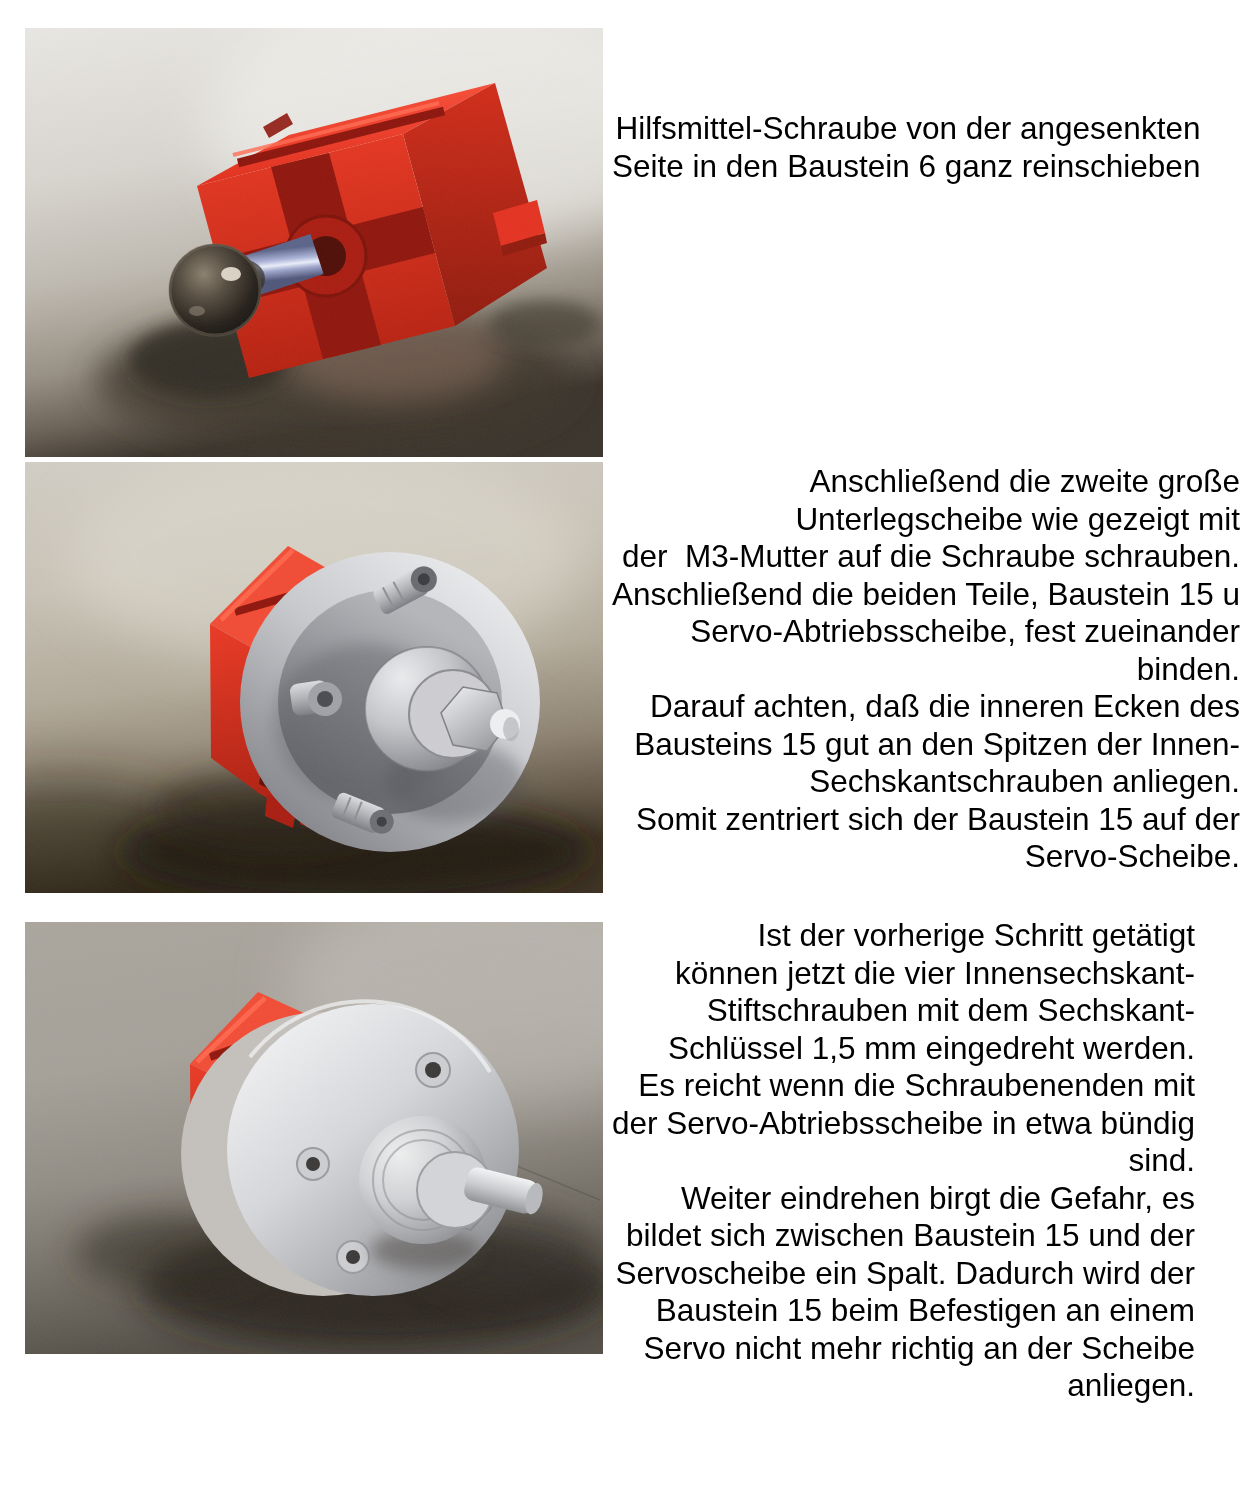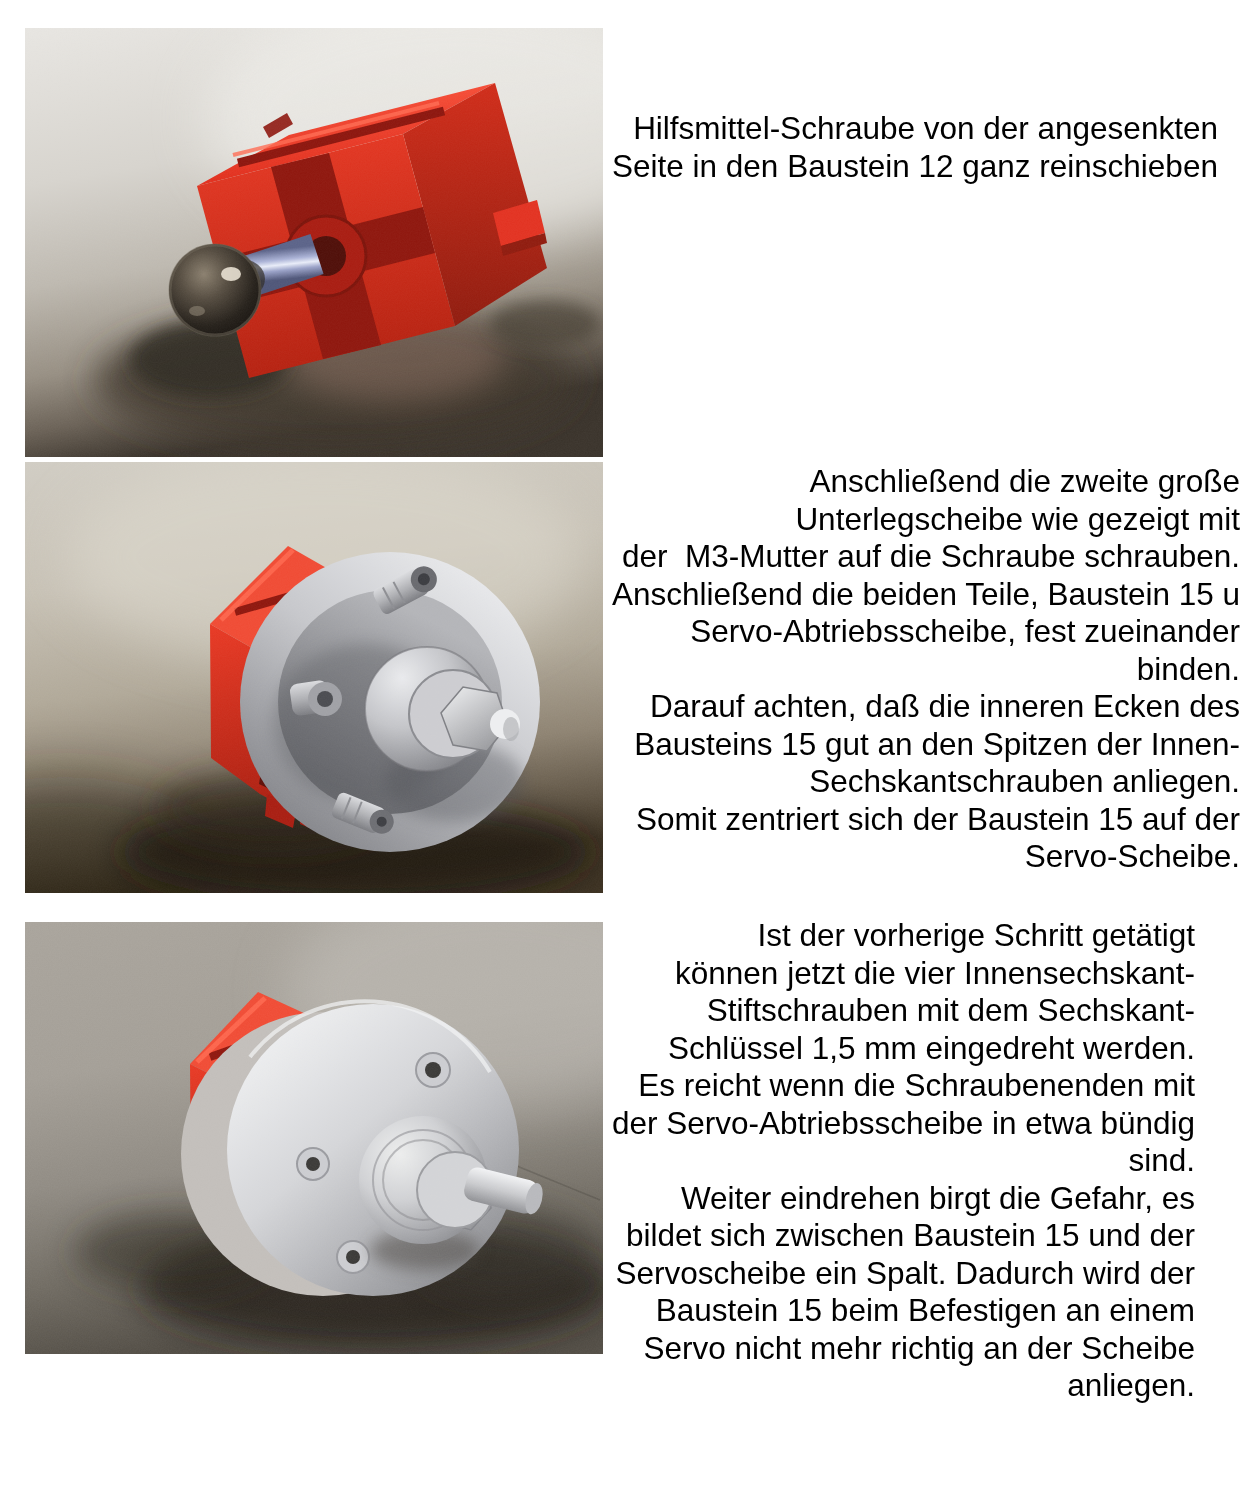--- a/index.html
+++ b/index.html
@@ -348,17 +348,17 @@
         <g transform="rotate(14 470 268)">
           <rect x="440" y="250" width="72" height="34" rx="10" fill="url(#p3shaft)"></rect>
           <ellipse cx="510" cy="267" rx="8" ry="16" fill="#b7b8bc"></ellipse>
         </g>
       </g>
 
       <rect width="578" height="432" filter="url(#p3grain)"></rect>
     </svg>
   </figure>
 
-  <div class="text-block" style="top:110px;"><div class="text-line">Hilfsmittel-Schraube von der angesenkten</div><div class="text-line">Seite in den Baustein 12 ganz reinschieben</div></div>
+  <div class="text-block" style="top:110px;"><div class="text-line">Hilfsmittel-Schraube von der angesenkten</div><div class="text-line">Seite in den Baustein 6 ganz reinschieben</div></div>
   <div class="text-block" style="top:463px;"><div class="text-line">Anschließend die zweite große</div><div class="text-line">Unterlegscheibe wie gezeigt mit</div><div class="text-line">der  M3-Mutter auf die Schraube schrauben.</div><div class="text-line">Anschließend die beiden Teile, Baustein 15 u</div><div class="text-line">Servo-Abtriebsscheibe, fest zueinander</div><div class="text-line">binden.</div><div class="text-line">Darauf achten, daß die inneren Ecken des</div><div class="text-line">Bausteins 15 gut an den Spitzen der Innen-</div><div class="text-line">Sechskantschrauben anliegen.</div><div class="text-line">Somit zentriert sich der Baustein 15 auf der</div><div class="text-line">Servo-Scheibe.</div></div>
   <div class="text-block" style="top:917px;"><div class="text-line">Ist der vorherige Schritt getätigt</div><div class="text-line">können jetzt die vier Innensechskant-</div><div class="text-line">Stiftschrauben mit dem Sechskant-</div><div class="text-line">Schlüssel 1,5 mm eingedreht werden.</div><div class="text-line">Es reicht wenn die Schraubenenden mit</div><div class="text-line">der Servo-Abtriebsscheibe in etwa bündig</div><div class="text-line">sind.</div><div class="text-line">Weiter eindrehen birgt die Gefahr, es</div><div class="text-line">bildet sich zwischen Baustein 15 und der</div><div class="text-line">Servoscheibe ein Spalt. Dadurch wird der</div><div class="text-line">Baustein 15 beim Befestigen an einem</div><div class="text-line">Servo nicht mehr richtig an der Scheibe</div><div class="text-line">anliegen.</div></div>
 
 </div>
 
 </body></html>

